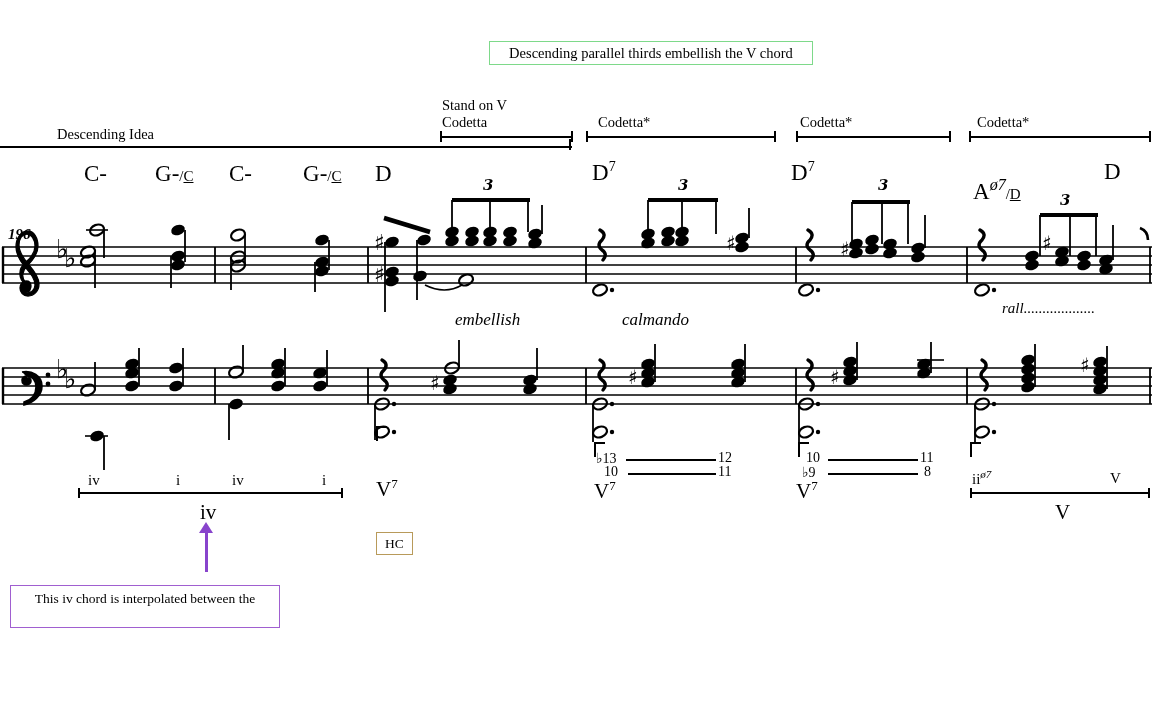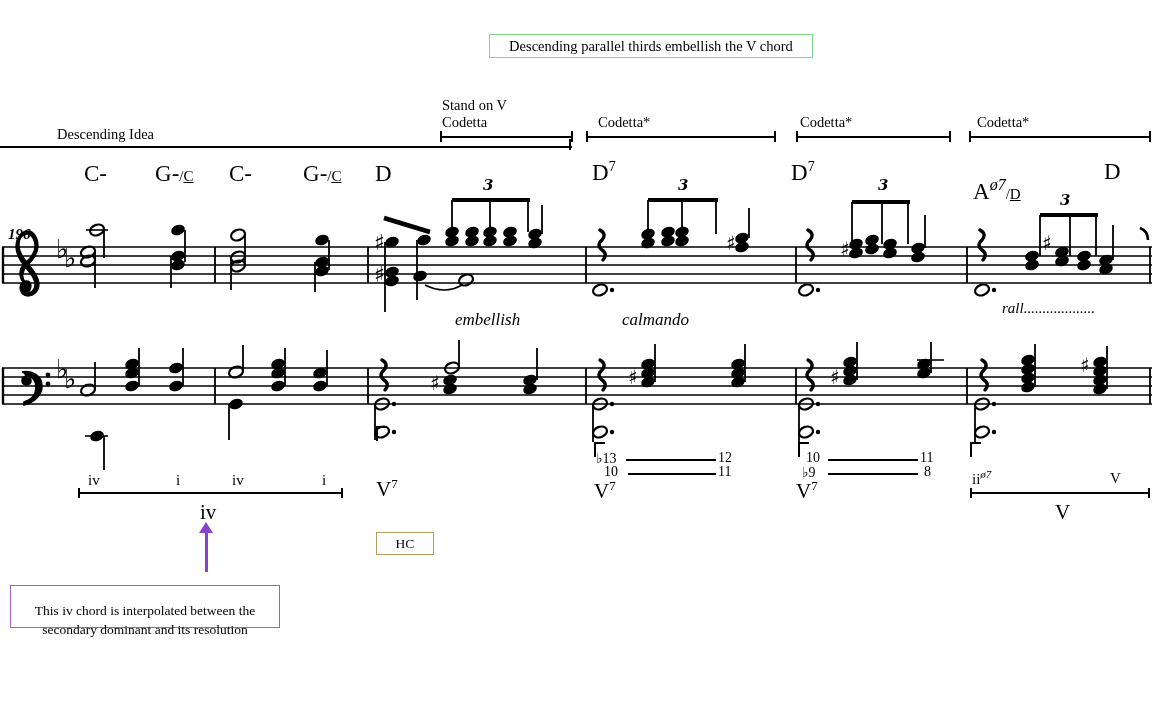--- a/index.html
+++ b/index.html
@@ -8,29 +8,29 @@
     font-family:"Liberation Serif", serif;color:#000;overflow:hidden;
   }
   .abs{position:absolute;}
 
   
   .ann-box{
     position:absolute;box-sizing:border-box;text-align:center;
     font-family:"Liberation Serif", serif;background:#fff;
   }
   #ann-top{
-    left:489px;top:34px;width:324px;height:24px;border:1.5px solid #7ed98a;
+    left:489px;top:41px;width:324px;height:24px;border:1.5px solid #7ed98a;
     font-size:14.5px;line-height:22px;
   }
   #ann-bottom{
     left:10px;top:585px;width:270px;height:43px;border:1.5px solid #a05fd0;
-    font-size:13.5px;line-height:19px;padding-top:15px;
+    font-size:13.5px;line-height:19px;padding-top:3px;
   }
   #hc-box{
-    left:376px;top:532px;width:58px;height:23px;border:1.5px solid #b89a5a;
+    left:376px;top:532px;width:37px;height:23px;border:1.5px solid #b89a5a;
     font-size:13.5px;line-height:21px;
   }
 
   
   #iv-arrow{left:205px;top:527px;width:3px;height:45px;background:#8844cc;}
   #iv-arrow-head{
     left:199px;top:522px;width:0;height:0;
     border-left:7px solid transparent;border-right:7px solid transparent;
     border-bottom:11px solid #8844cc;
   }
@@ -485,14 +485,13 @@
 <div class="rn" style="left:1055px;top:500px;">V</div>
 
 <div class="ann-box" id="hc-box">
   <span>HC</span>
 </div>
 
 <div class="abs" id="iv-arrow"></div>
 <div class="abs" id="iv-arrow-head"></div>
 <div class="ann-box" id="ann-bottom">
   <div>This iv chord is interpolated between the</div>
-  <div>secondary dominant and its resolution</div>
 </div>
 
 </body></html>

